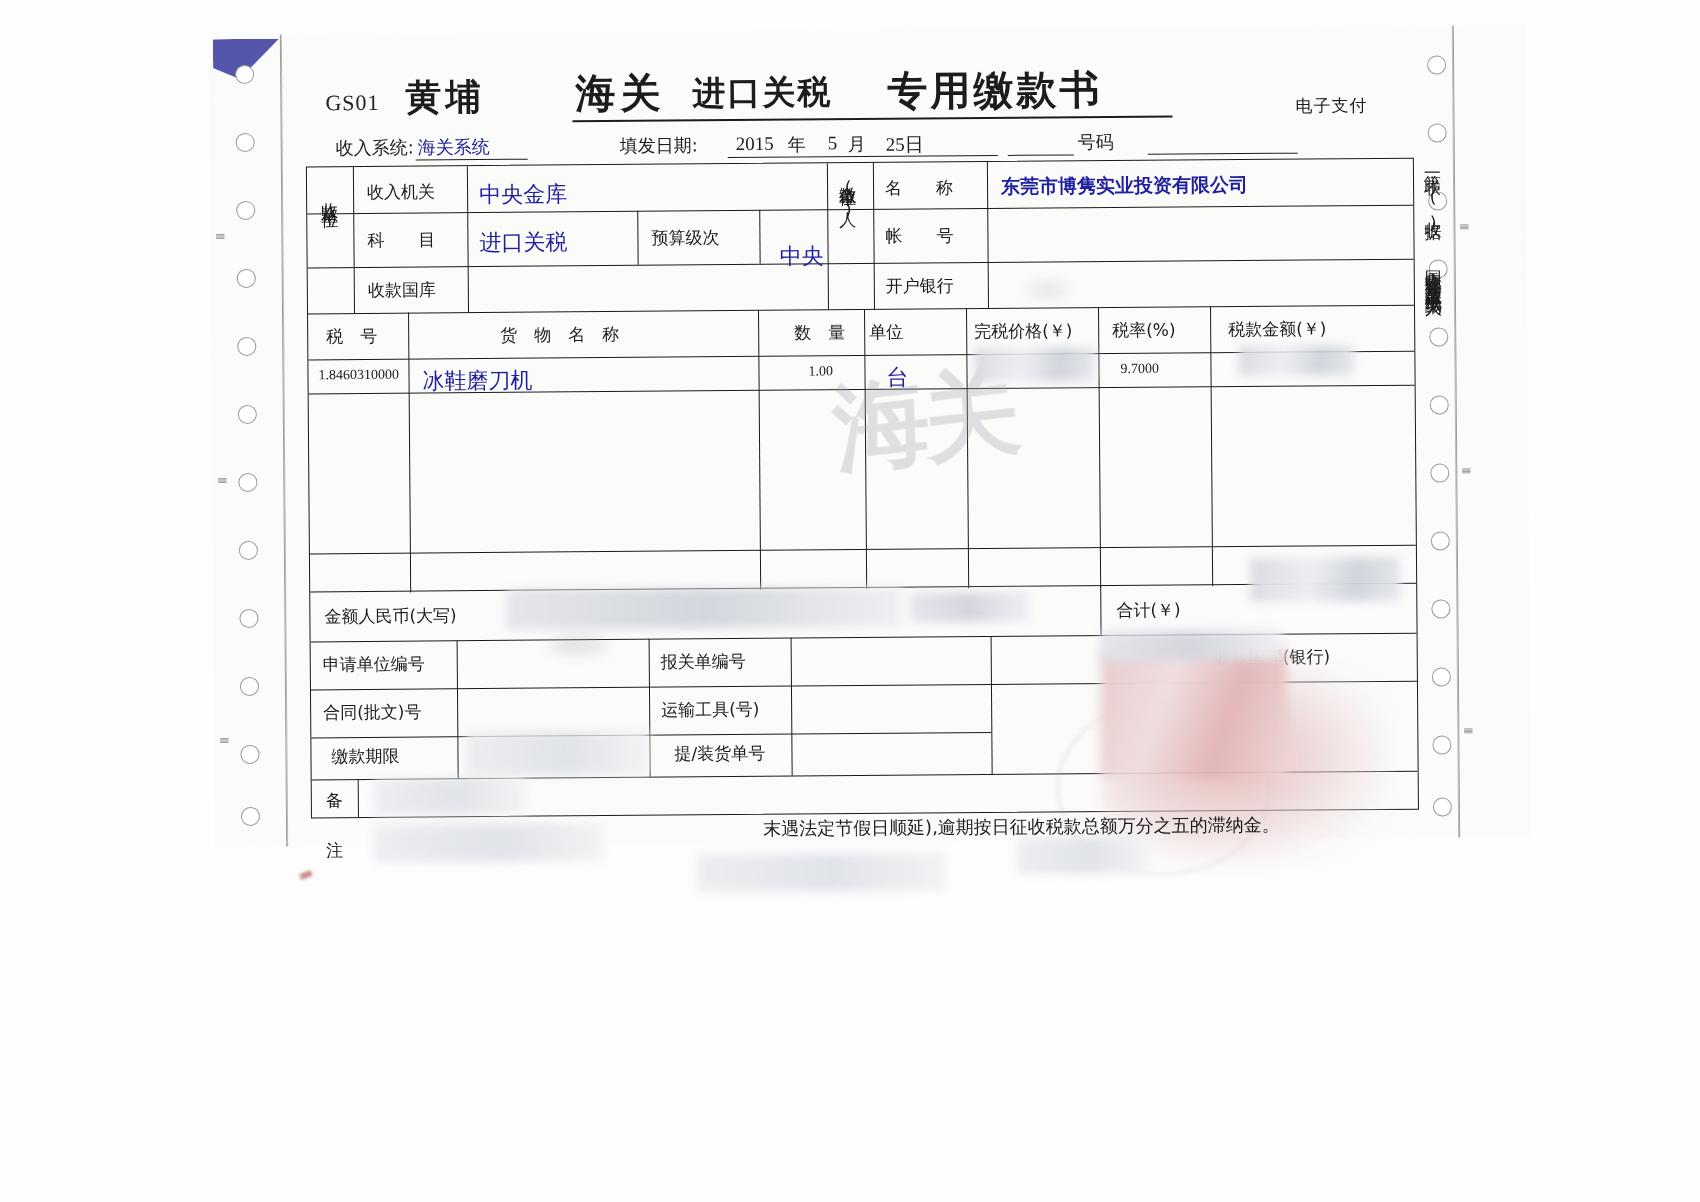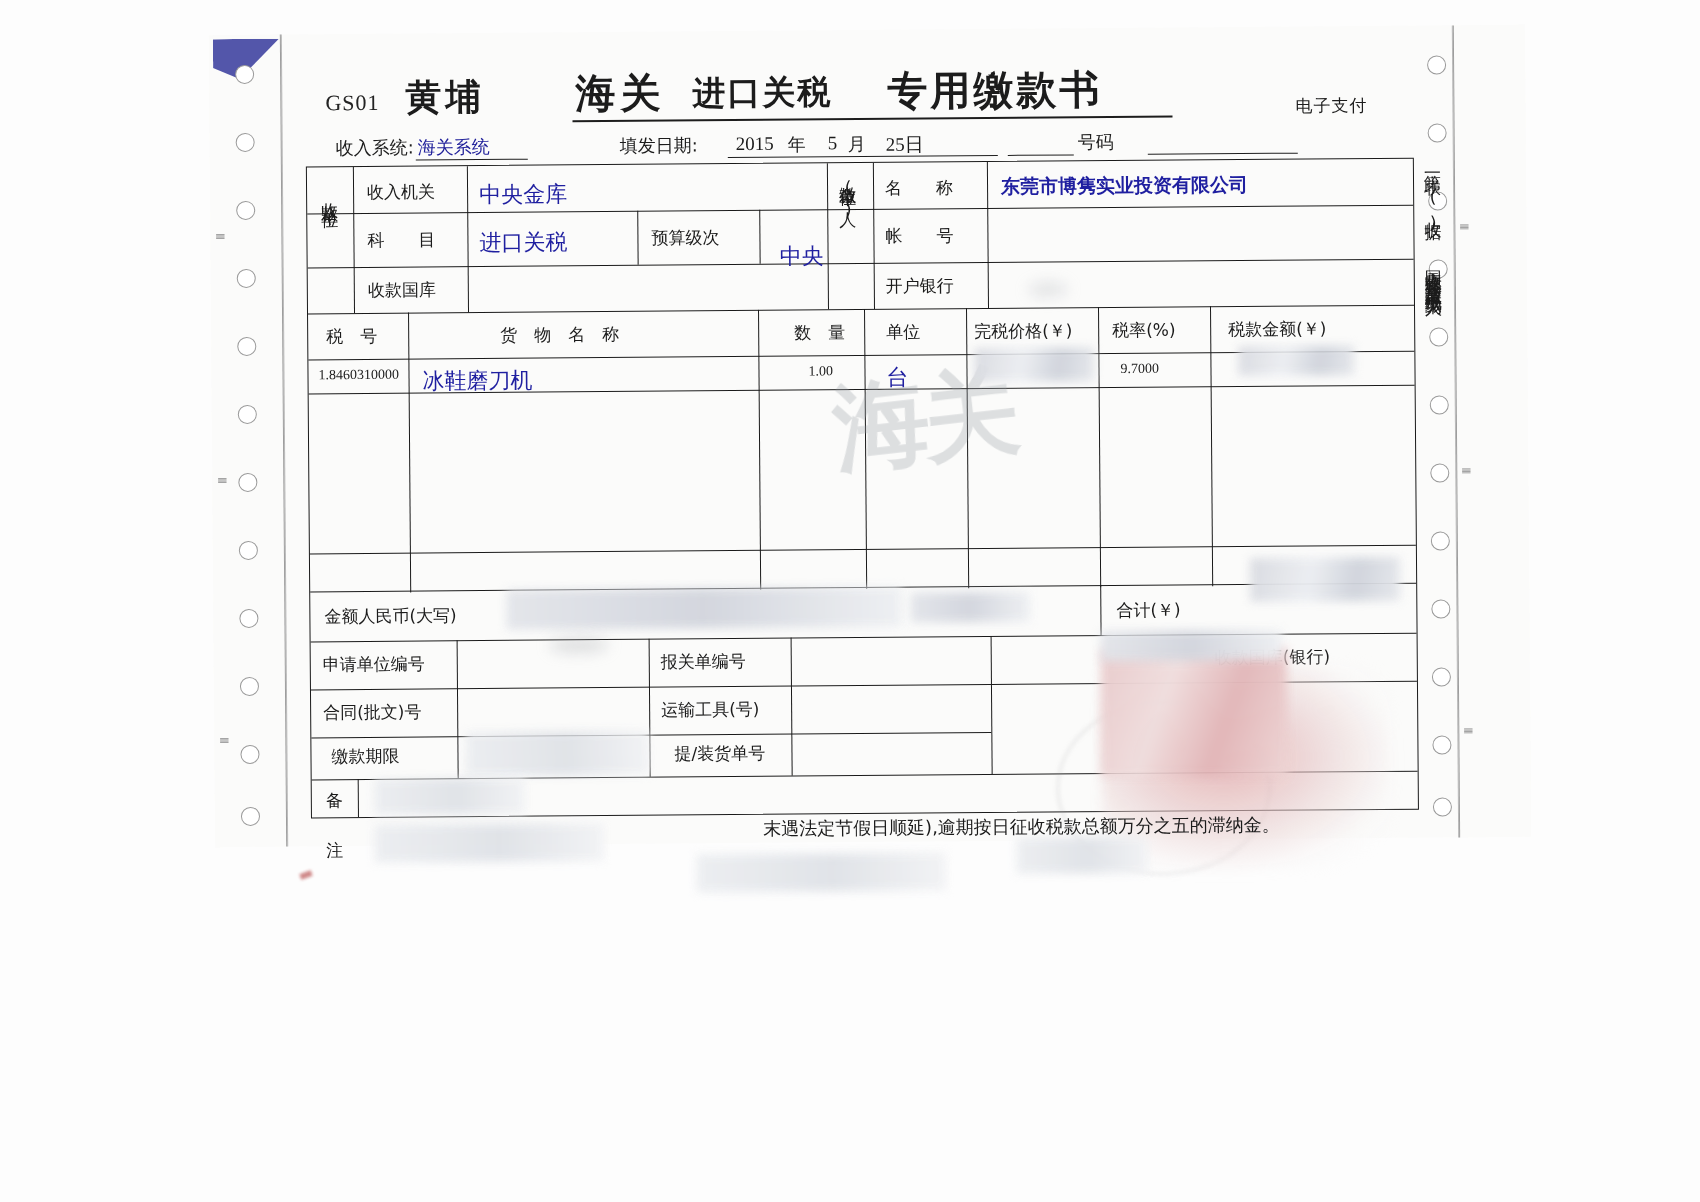--- a/index.html
+++ b/index.html
@@ -394,21 +394,21 @@
 
         <div class="cell-label cn" style="left:578px; top:62px;">帐　　号</div>
         <div class="cell-val  cn" style="left:694px; top:62px;"></div>
 
         <div class="cell-label cn" style="left:578px; top:112px;">开户银行</div>
         <div class="cell-val  cn" style="left:694px; top:112px;"></div>
 
         <div class="cell-label cn" style="left:18px;  top:158px;">税　号</div>
         <div class="cell-label cn" style="left:192px; top:158px;">货　物　名　称</div>
         <div class="cell-label cn" style="left:486px; top:158px;">数　量</div>
-        <div class="cell-label cn" style="left:578px; top:158px;">单位</div>
+        <div class="cell-label cn" style="left:561px; top:158px;">单位</div>
         <div class="cell-label cn" style="left:666px; top:158px;">完税价格(￥)</div>
         <div class="cell-label cn" style="left:804px; top:158px;">税率(%)</div>
         <div class="cell-label cn" style="left:920px; top:158px;">税款金额(￥)</div>
 
         <div class="cell-val num" style="left:10px;  top:200px;">1.8460310000</div>
         <div class="cell-val cn" style="left:114px; top:200px;">冰鞋磨刀机</div>
         <div class="cell-val num" style="left:500px; top:200px;">1.00</div>
         <div class="cell-val cn" style="left:578px; top:200px;">台</div>
         <div class="cell-val num" style="left:700px; top:200px;"></div>
         <div class="cell-val num" style="left:812px; top:200px;">9.7000</div>

